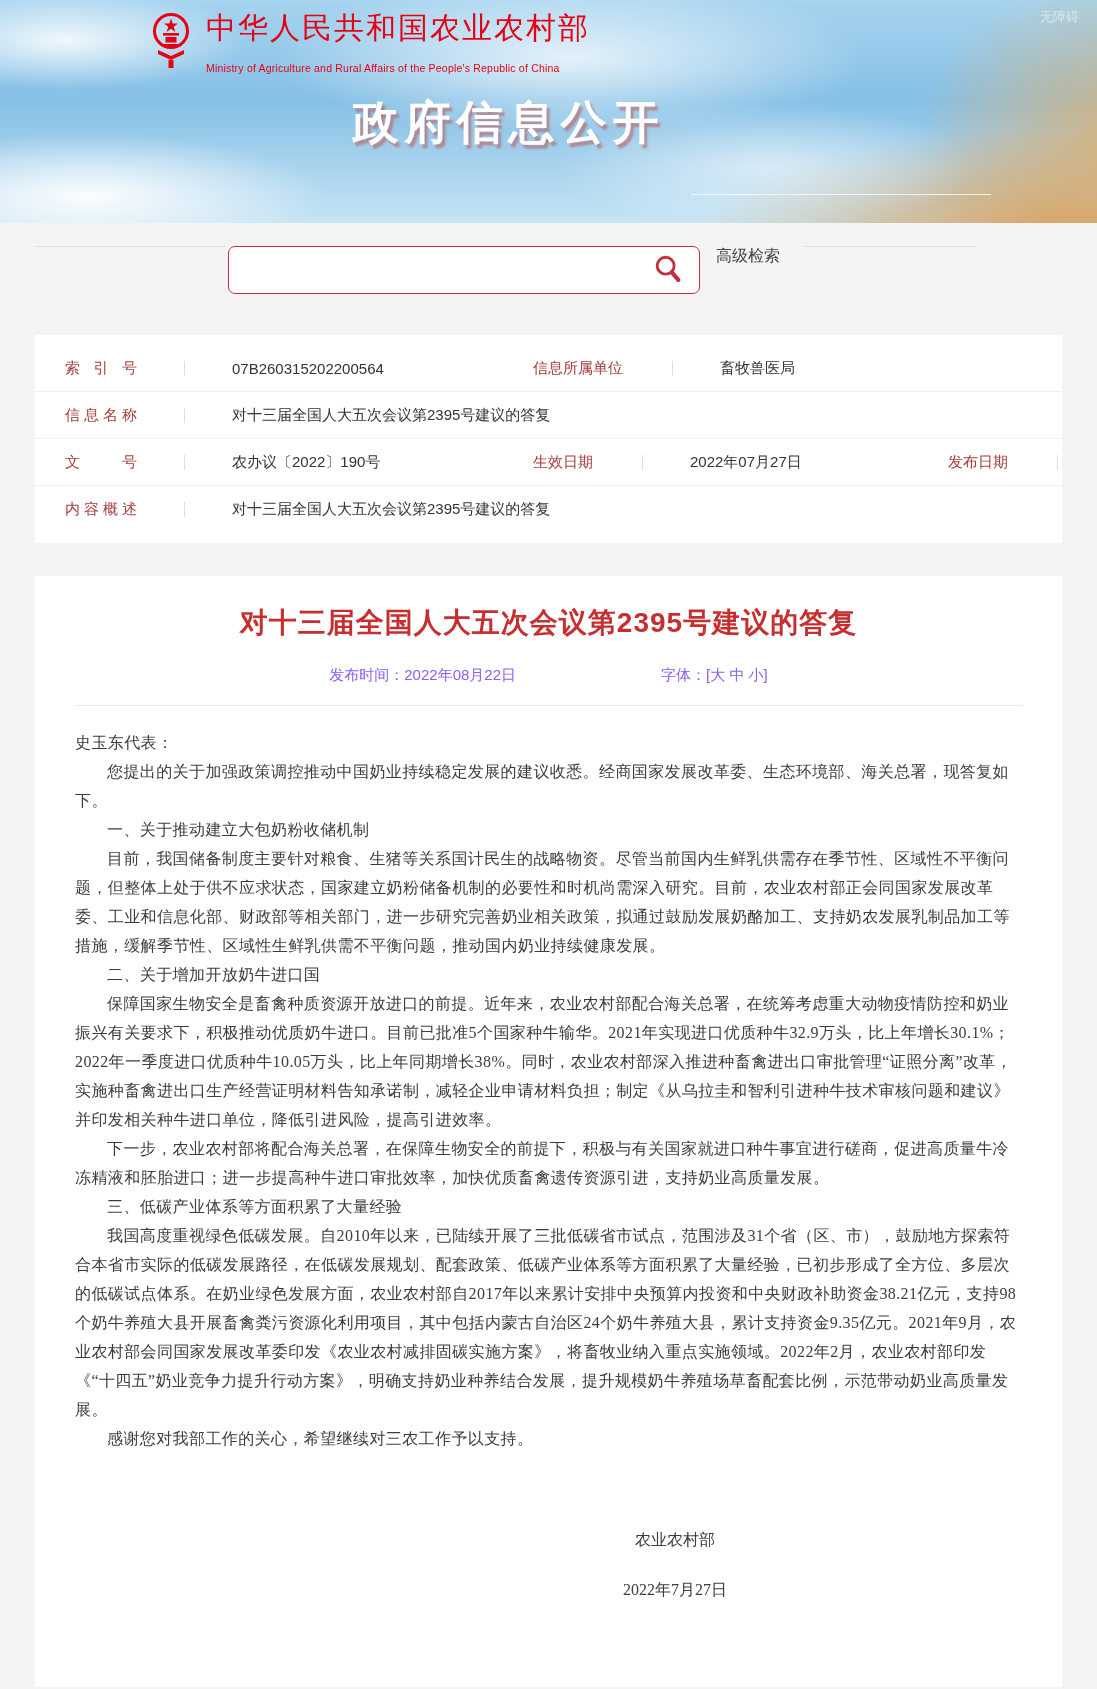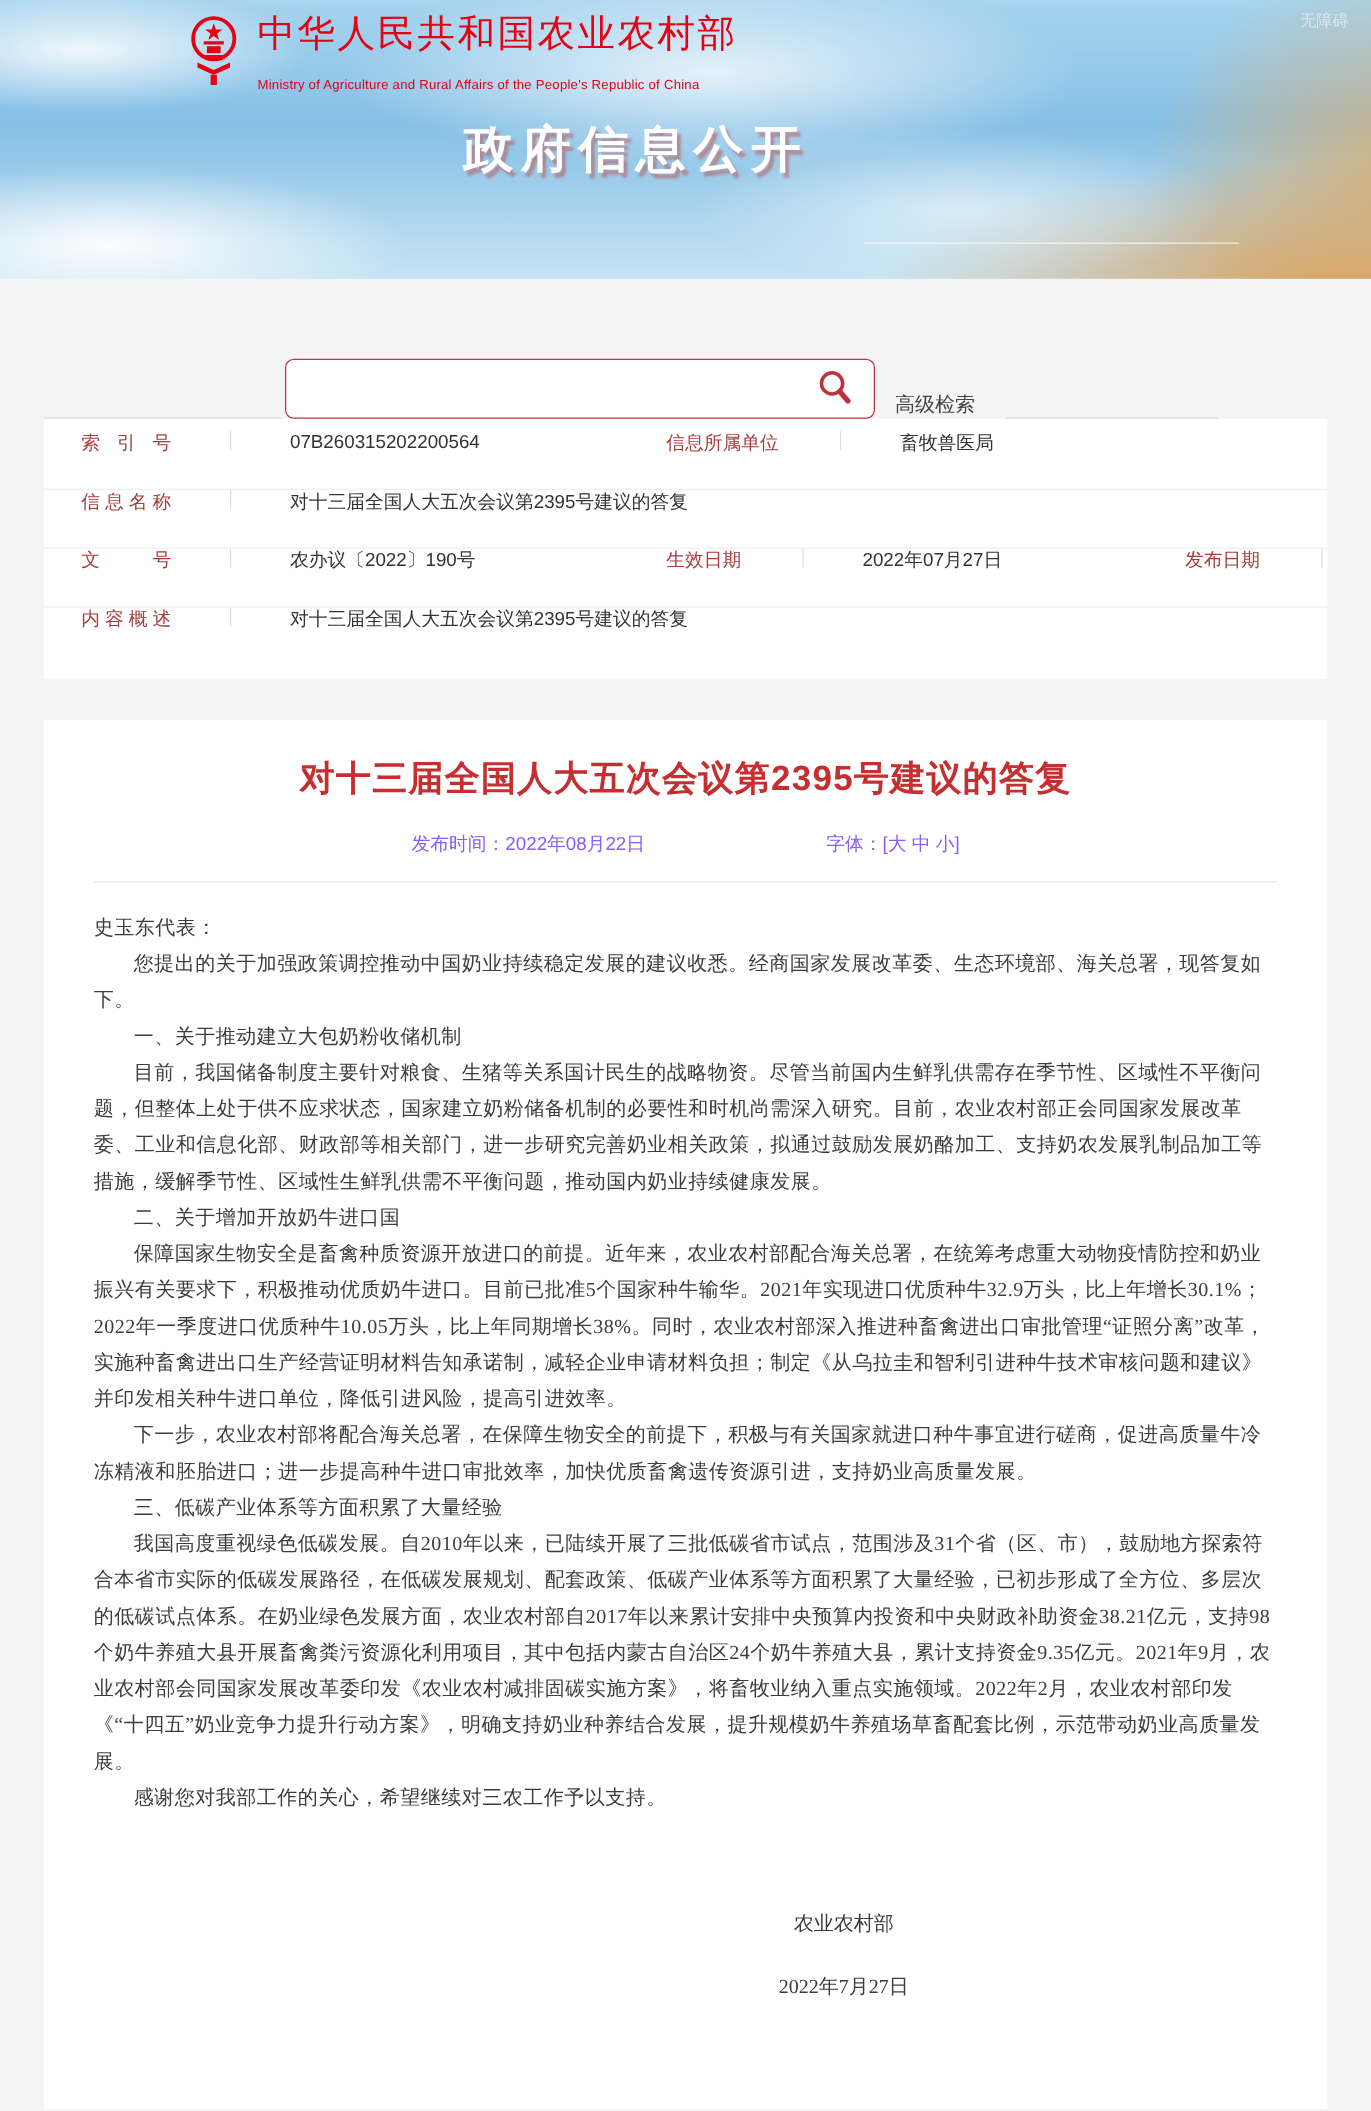--- a/index.html
+++ b/index.html
@@ -22,42 +22,42 @@
       radial-gradient(ellipse 280px 220px at 102% 60%, rgba(228,175,105,.8), rgba(228,175,105,0) 72%),
       linear-gradient(180deg,#a7d4ef 0%,#86c0e6 45%,#c6e4f4 100%);
   }
   .a11y { position:absolute; top:8px; right:18px; font-size:13px; color:#dde6ec; cursor:pointer; }
   .brand { position:absolute; top:10px; left:148px; display:flex; align-items:flex-start; }
   .emblem { width:46px; height:60px; margin-right:12px; }
   .brand-cn { font-size:30px; font-weight:normal; color:#e60012; letter-spacing:2px; line-height:36px;text-align:right; }
   .brand-en { font-size:10.5px; color:#e60012; margin-top:16px; letter-spacing:.2px; }
   .banner-title {
     position:absolute; top:92px; left:0; width:100%; text-align:center; padding-right:80px;
-    font-size:40px; font-weight:bold; color:#ffffff; letter-spacing:6px;
+    font-size:46px; font-weight:bold; color:#ffffff; letter-spacing:6px;
     text-shadow:3px 4px 2px rgba(190,85,85,.55);
     font-family:"Liberation Serif","DejaVu Serif",serif;
   }
   .banner-line { position:absolute; bottom:28px; left:63%; width:300px; height:1px; background:rgba(255,255,255,.75); }
 
   
-  .search-section { height:112px; padding:23px 35px 0 35px; display:flex; align-items:flex-end; }
+  .search-section { height:112px; padding:23px 35px 0 35px; display:flex; align-items:flex-start; }
   .h-rule { height:1px; background:#dcdcdc; }
   .rule-left { width:190px; margin-right:3px; flex-shrink:0; }
   .rule-right { width:170px; margin-left:25px; flex-shrink:0; }
   .search-box {
     width:472px; height:48px; background:#fff; border:1px solid #c03140; border-radius:7px;
     display:flex; align-items:center; padding:0 14px 0 16px; flex-shrink:0;
   }
   .search-input { flex:1; border:none; outline:none; height:40px; font-size:15px; background:transparent; }
   .search-btn { width:34px; height:34px; border:none; background:transparent; cursor:pointer; padding:0; }
   .adv-search { font-size:16px; color:#444; margin-left:16px; cursor:pointer; white-space:nowrap; }
 
   
   .meta-card { margin:0 35px; background:#fff; padding:10px 0; }
-  .meta-row { display:flex; height:47px; padding-left:30px; border-bottom:1px solid #f0f0f0;gap:33px; }
+  .meta-row { display:flex; align-items:center; height:47px; padding-left:30px; border-bottom:1px solid #f0f0f0;gap:33px; }
   .meta-row:last-child { border-bottom:none; }
   .mlabel { color:#a63c3c; font-size:15px; flex-shrink:0; }
   .w3 { width:72px; text-align:justify; text-align-last:justify; }
   .w4 { width:62px; }
   .w6 { width:92px; }
   .msep { width:1px; height:15px; background:#ddd; margin:0 14px; flex-shrink:0; }
   .mval { color:#333; font-size:15px; }
   .c1 { width:268px; flex-shrink:0; }
   .c2 { width:225px; flex-shrink:0; }
 

